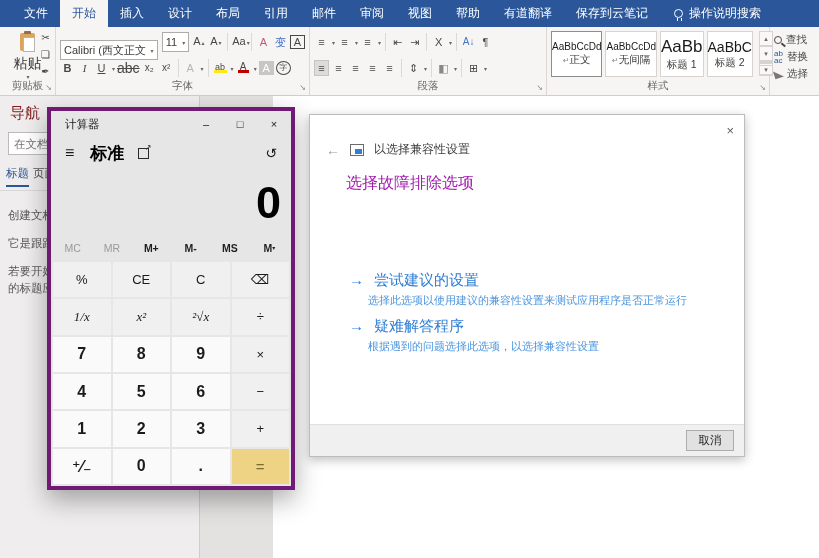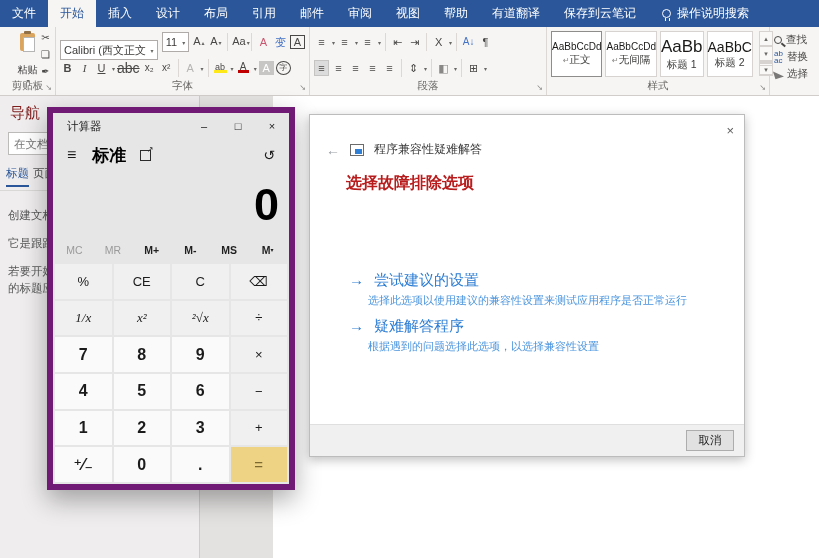--- a/index.html
+++ b/index.html
@@ -1,21 +1,21 @@
 <!DOCTYPE html>
 <html><head>
 <meta charset="utf-8">
 <style>
   * { margin:0; padding:0; box-sizing:border-box; }
   html,body { width:819px; height:558px; }
   body { font-family:"Liberation Sans","DejaVu Sans",sans-serif; overflow:hidden; background:#fff; }
   .screen { position:relative; width:819px; height:558px; overflow:hidden; background:#e4e2e1; }
 
   
-  .titlebar { position:absolute; left:0; top:0; width:819px; height:27px; background:#2b579a; display:flex; align-items:stretch; }
+  .titlebar { position:absolute; left:0; top:0; width:819px; height:27px; background:#2b579a; display:flex; align-items:stretch;padding-left:12px; }
   .wtab { color:#fff; font-size:12px; display:flex; align-items:center; padding:0 12px; cursor:default; }
   .wtab.active { background:#f6f5f4; color:#2b579a; }
   .tellme { color:#fff; font-size:12px; display:flex; align-items:center; margin-left:14px; }
   .bulb { width:9px; height:9px; border:1.5px solid #fff; border-radius:50%; position:relative; margin-right:6px; }
   .bulb:after { content:""; position:absolute; left:1.5px; bottom:-4px; width:3px; height:3px; border-left:1.5px solid #fff; border-right:1.5px solid #fff; }
 
   
   .ribbon { position:absolute; left:0; top:27px; width:819px; height:69px; background:#f6f5f4; border-bottom:1px solid #d0cdca; display:flex; }
   .group { position:relative; height:100%; border-right:1px solid #dbd8d5; padding-top:4px; }
   .group-label { position:absolute; bottom:2px; left:0; right:0; text-align:center; font-size:10.5px; color:#6a6865; }
@@ -34,21 +34,21 @@
   .cb-name { width:117px;margin-top:16px; }
   .cb-size { width:32px; margin-left:2px; }
   .pressed { background:#dcdcdc; border:1px solid #c6c4c2; }
   .bar-y { display:inline-block; width:13px; height:3px; background:#ffe81a; margin-top:-1px; }
   .bar-r { display:inline-block; width:11px; height:3px; background:#c00000; margin-top:-1px; }
   .stack { display:flex; flex-direction:column; align-items:center; line-height:8px; }
   .clipbtn { width:34px; height:58px; display:flex; flex-direction:column; align-items:center; justify-content:flex-start; margin:0 auto; }
   .clip-ic { width:15px; height:18px; background:#d9a55f; border-radius:2px; position:relative; margin-top:2px; }
   .clip-ic:before { content:""; position:absolute; left:2.5px; top:4px; width:10px; height:13px; background:#fff; border:1px solid #b5b5b5; }
   .clip-ic:after { content:""; position:absolute; left:4px; top:-2px; width:7px; height:3px; background:#907048; border-radius:1px; }
-  .clip-lab { font-size:10px; color:#3b3a39; margin-top:12px; }
+  .clip-lab { font-size:14px; color:#3b3a39; margin-top:4px; }
   .clip-side { position:absolute; left:38px; top:4px; display:flex; flex-direction:column; gap:3px; }
   .clip-side .ic { font-size:10px; }
   .s-card { background:#fff; border:1px solid #d6d3d0; width:64px; height:46px; display:flex; flex-direction:column; align-items:center; justify-content:center; gap:1px; }
   .s-card.sel { border:1.5px solid #8f8d8b; }
   .s-sample { font-size:10px; color:#1b1a19; white-space:nowrap; }
   .s-sample.h1 { font-size:17px; }
   .s-sample.h2 { font-size:14px; }
   .s-name { font-size:10.5px; color:#3b3a39; white-space:nowrap; }
   .s-name .mk { font-size:8px; color:#8a8886; }
   .s-scroll { display:flex; flex-direction:column; margin-left:3px; }
@@ -67,21 +67,21 @@
   .nav-title { position:absolute; left:10px; top:8px; font-size:15px; color:#7f1d1d; }
   .nav-search { position:absolute; left:8px; top:36px; width:184px; height:23px; background:#fff; border:1px solid #bdbbb9; font-size:11.5px; color:#767676; padding:0 5px; }
   .nav-search::placeholder { color:#767676; }
   .nav-tabs { position:absolute; left:6px; top:70px; display:flex; gap:4px; font-size:11.5px; }
   .nav-tab.sel { color:#2b579a; border-bottom:2px solid #2b579a; padding-bottom:4px; }
   .nav-tab { color:#595959; }
   .nav-hr { position:absolute; left:0; top:94px; width:200px; border-top:1px solid #dad8d6; }
   .nav-line { position:absolute; left:8px; font-size:11.5px; color:#595959; white-space:nowrap; }
 
   
-  .calc { position:absolute; left:47px; top:107px; width:248px; height:383px; background:#e6e6e6; border:6px solid #701a75; box-shadow:0 10px 24px rgba(0,0,0,.32); z-index:5; }
+  .calc { position:absolute; left:47px; top:107px; width:248px; height:383px; background:#e6e6e6; border:4px solid #701a75; box-shadow:0 10px 24px rgba(0,0,0,.32); z-index:5; }
   .calc-tb { position:absolute; left:0; top:0; right:0; height:26px; display:flex; align-items:center; }
   .calc-tb .t { font-size:11.5px; color:#1b1b1b; margin-left:14px; }
   .calc-ctrls { margin-left:auto; display:flex; }
   .calc-ctrls span { width:34px; height:26px; display:flex; align-items:center; justify-content:center; font-size:11px; color:#1b1b1b; }
   .calc-nav { position:absolute; left:0; top:28px; right:0; height:28px; display:flex; align-items:center; }
   .calc-nav .burger { font-size:16px; color:#1b1b1b; margin-left:14px; }
   .calc-nav .mode { font-size:17px; font-weight:bold; color:#000; margin-left:16px; }
   .topmost { width:11px; height:11px; border:1.5px solid #2b2b2b; margin-left:14px; position:relative; }
   .topmost span { position:absolute; right:-3px; top:-6px; font-size:8px; color:#2b2b2b; }
   .calc-nav .hist { margin-left:auto; margin-right:14px; font-size:14px; color:#1b1b1b; }
@@ -97,21 +97,21 @@
   .key .it { font-style:italic; font-family:"Liberation Serif",serif; font-size:13px; }
 
   
   .dlg { position:absolute; left:309px; top:114px; width:436px; height:343px; background:#fff; border:1px solid #bcbcbc; box-shadow:0 3px 10px rgba(0,0,0,.25); z-index:6; }
   .dlg-close { position:absolute; right:10px; top:8px; font-size:13px; color:#5f5f5f; }
   .dlg-head { position:absolute; left:16px; top:26px; display:flex; align-items:center; gap:10px; }
   .dlg-back { font-size:14px; color:#9aa0a6; }
   .dlg-appicon { width:14px; height:12px; border:1px solid #6b6b6b; background:#fff; position:relative; }
   .dlg-appicon:after { content:""; position:absolute; right:1px; bottom:1px; width:7px; height:5px; background:#2f7fd7; }
   .dlg-title { font-size:12px; color:#3b3b3b; }
-  .dlg-heading { position:absolute; left:36px; top:58px; font-size:16px; color:#b91c1c;font-weight:bold; }
+  .dlg-heading { position:absolute; left:36px; top:58px; font-size:16px; color:#a21caf; }
   .opt { position:absolute; left:39px; display:flex; gap:10px; }
   .opt .arrow { font-size:15px; color:#2b7cd3; }
   .opt .ot { font-size:15px; color:#2b7cd3; }
   .opt-desc { position:absolute; left:58px; font-size:11px; color:#4a94dd; white-space:nowrap; }
   .dlg-footer { position:absolute; left:0; right:0; bottom:0; height:32px; background:#f0f0f0; border-top:1px solid #dfdfdf; }
   .btn-cancel { position:absolute; right:10px; top:5px; width:48px; height:21px; background:#e1e1e1; border:1px solid #adadad; font-size:11.5px; color:#1f1f1f; display:flex; align-items:center; justify-content:center; }
 </style>
 </head>
 <body>
 
@@ -362,21 +362,21 @@
       <div class="key num">.</div>
       <div class="key eq">=</div>
     </div>
   </div>
 
   <div class="dlg">
     <span class="dlg-close">×</span>
     <div class="dlg-head">
       <span class="dlg-back">←</span>
       <span class="dlg-appicon"></span>
-      <span class="dlg-title">程序兼容性疑难解答</span>
+      <span class="dlg-title">以选择兼容性设置</span>
     </div>
     <div class="dlg-heading">选择故障排除选项</div>
 
     <div class="opt" style="top:156px">
       <span class="arrow">→</span>
       <span class="ot">尝试建议的设置</span>
     </div>
     <div class="opt-desc" style="top:178px">选择此选项以使用建议的兼容性设置来测试应用程序是否正常运行</div>
 
     <div class="opt" style="top:202px">

